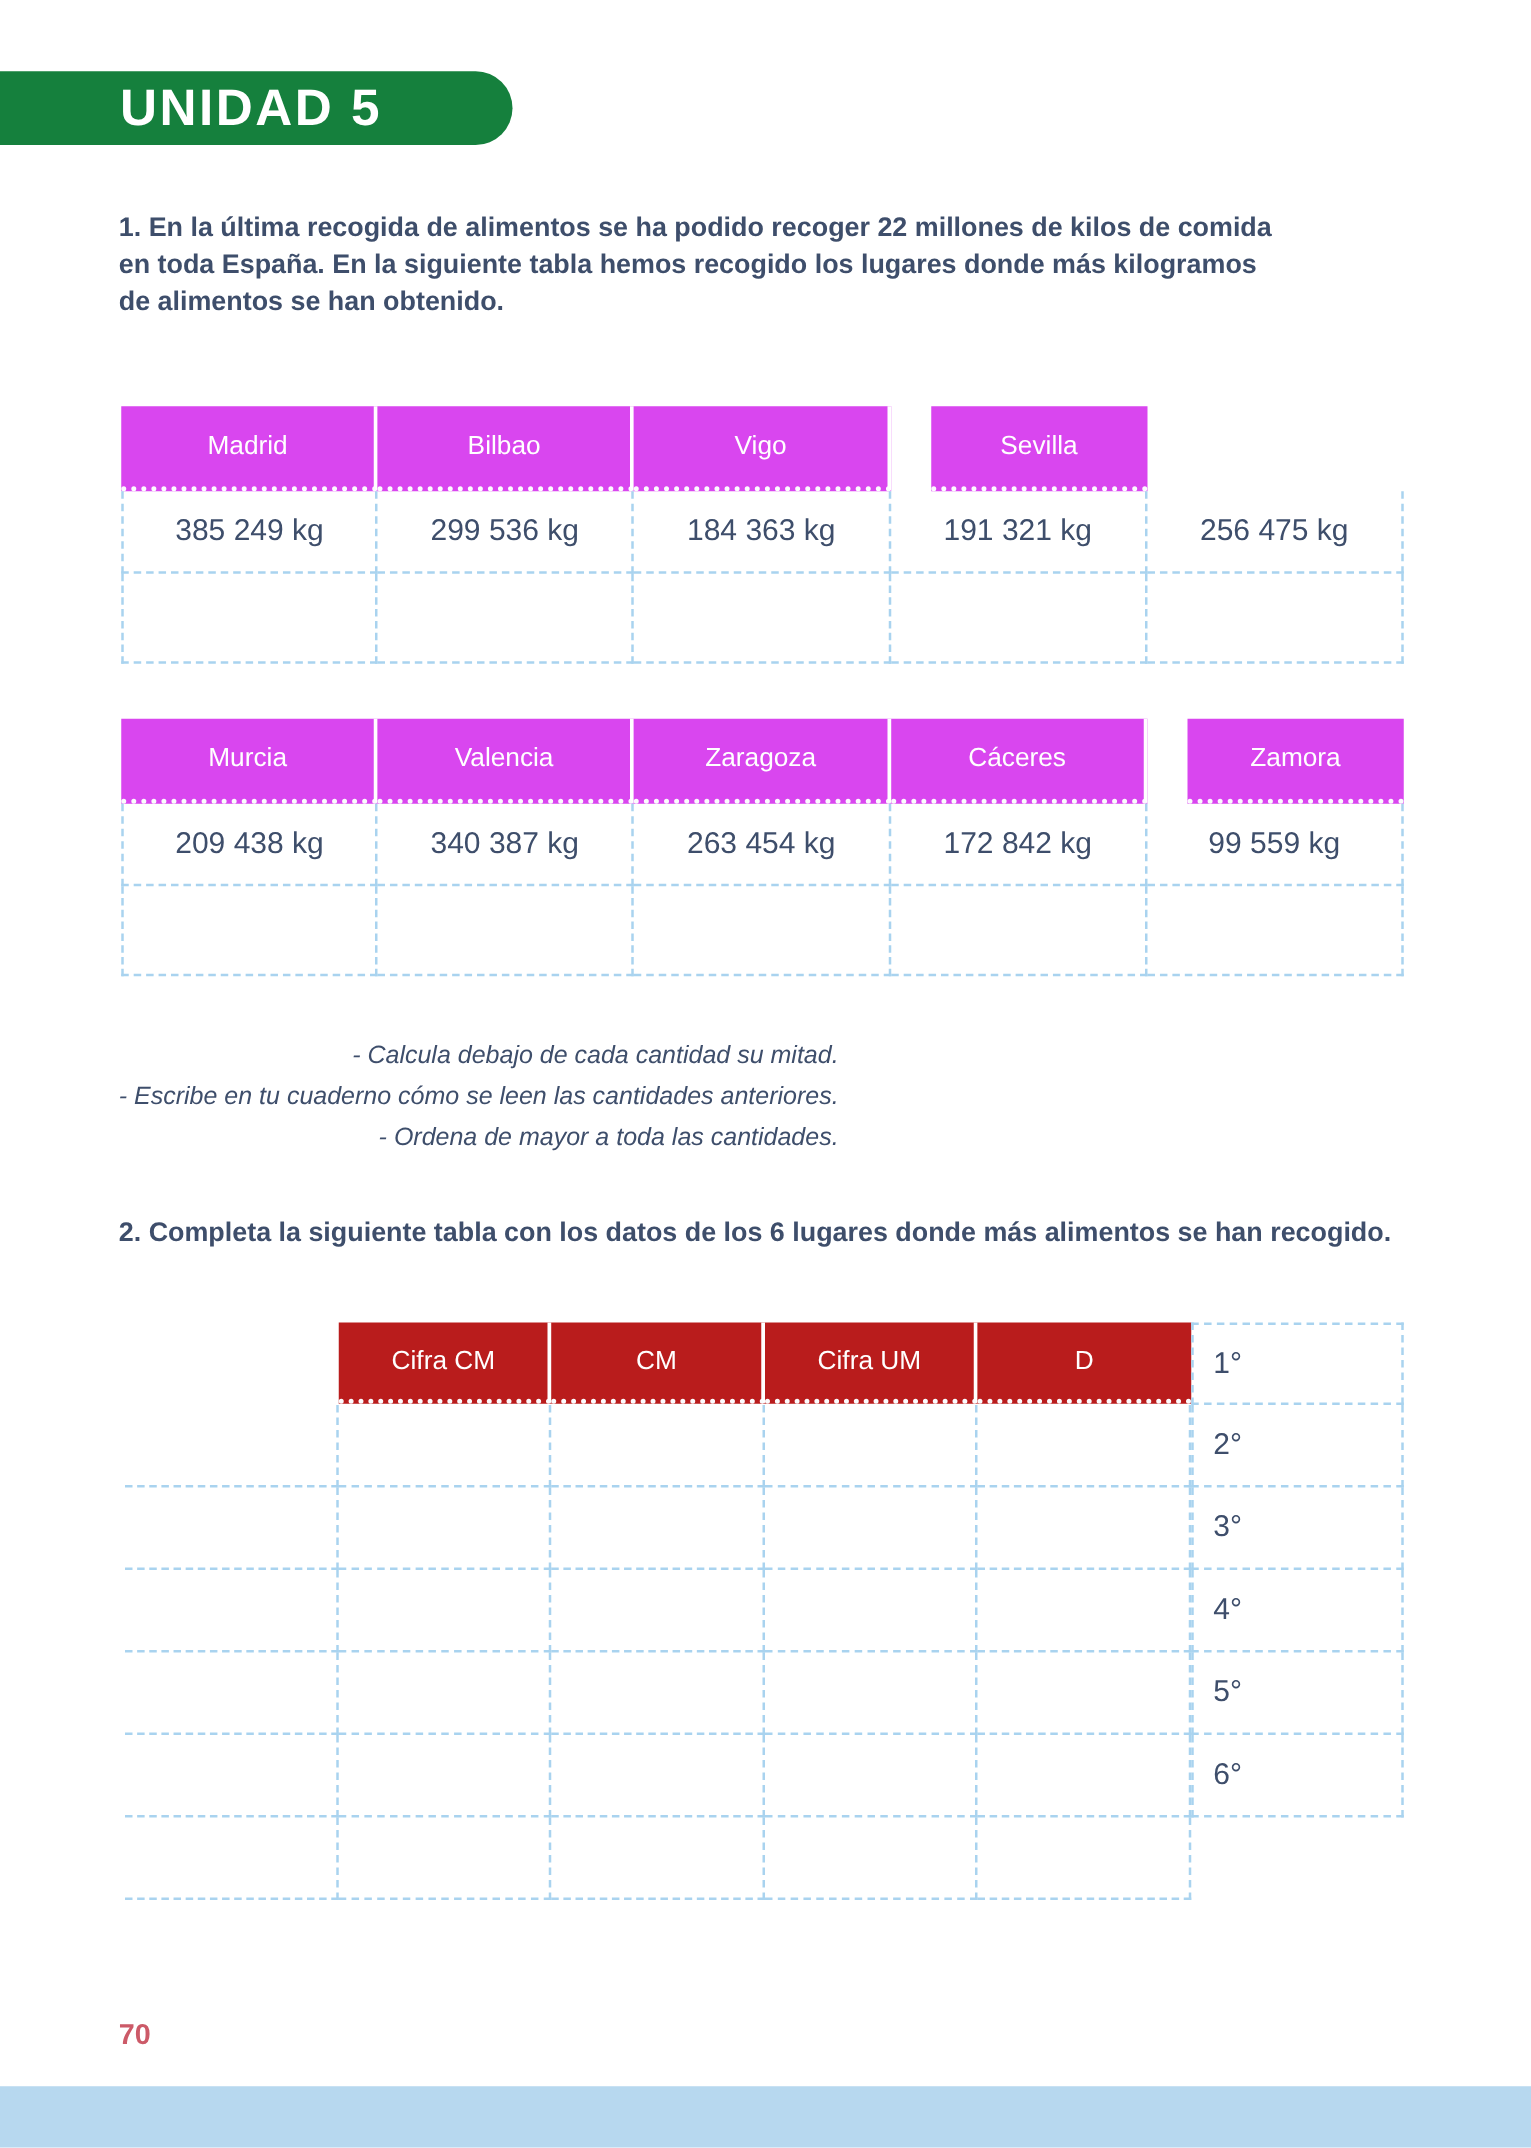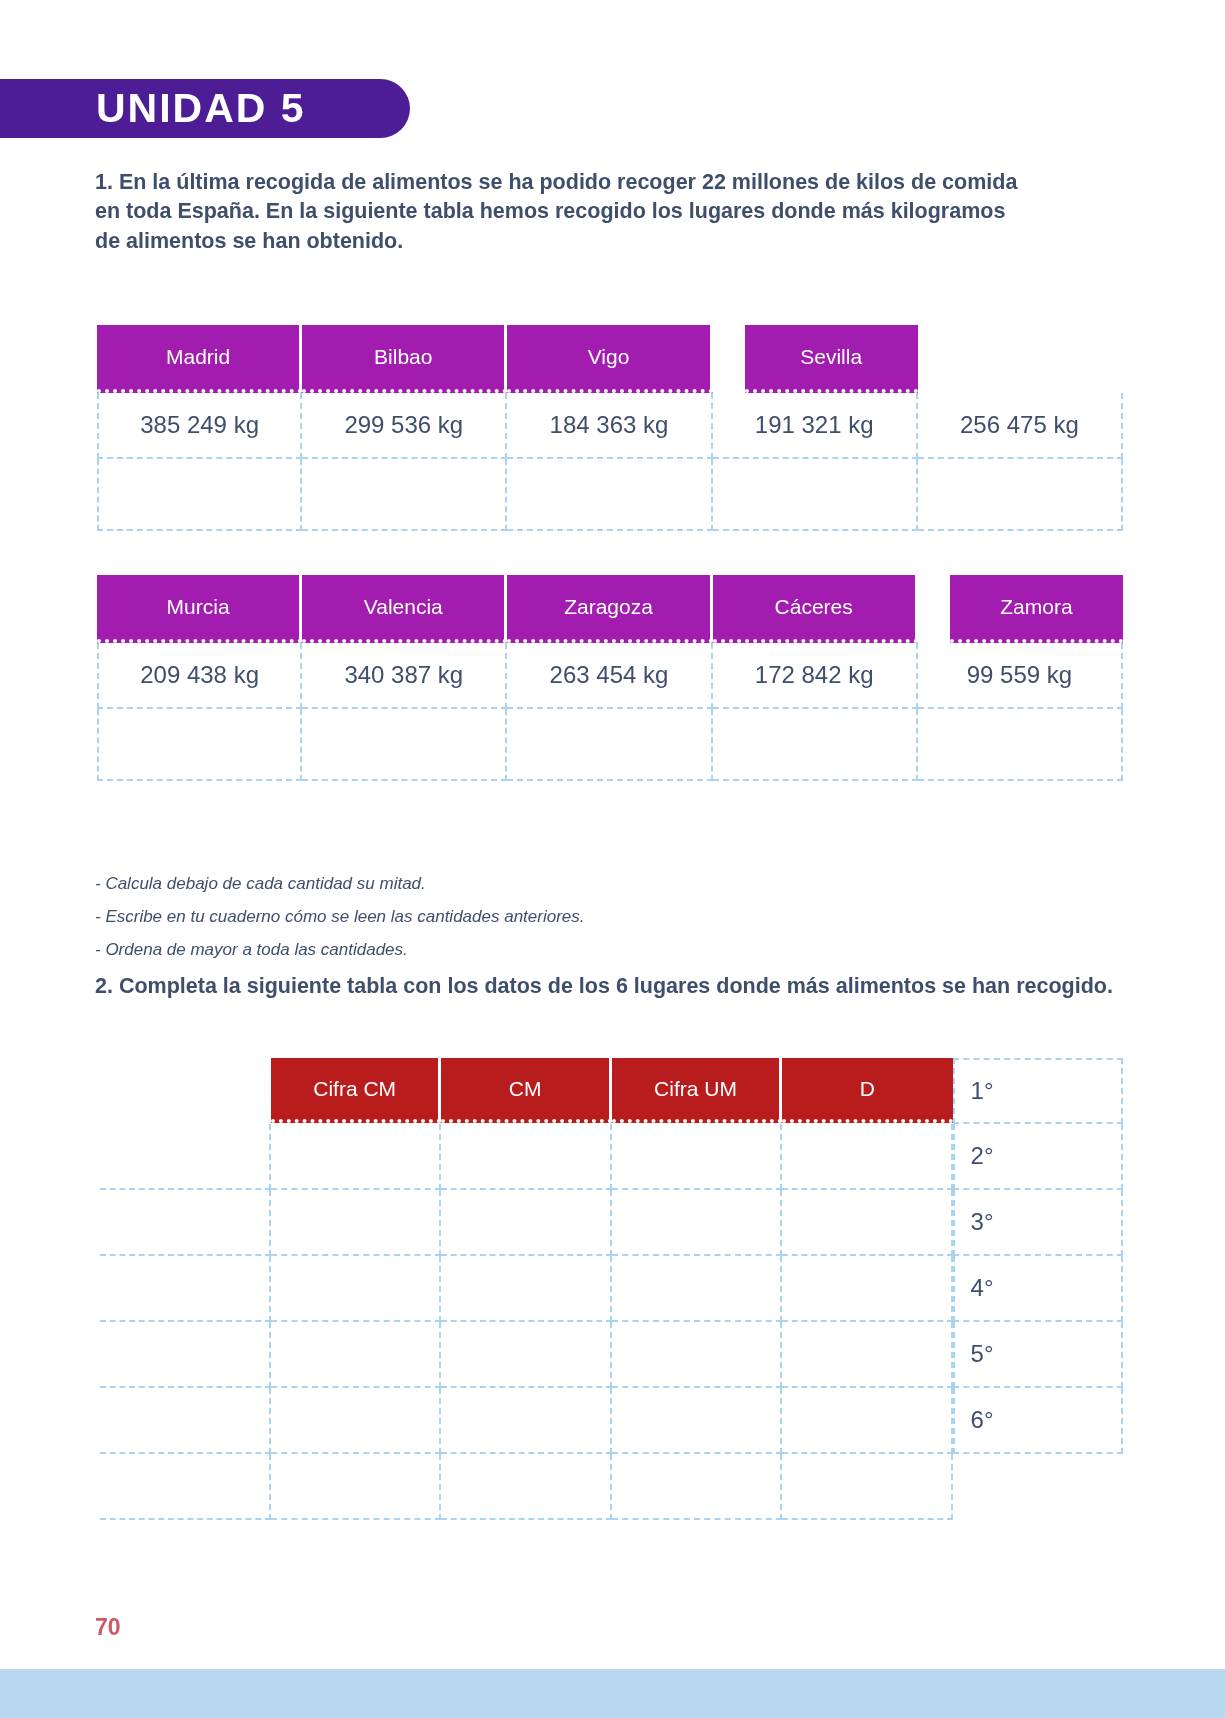--- a/index.html
+++ b/index.html
@@ -3,54 +3,54 @@
 <meta charset="utf-8">
 <style>
   html,body{margin:0;padding:0;}
   body{
     width:1225px;height:1718px;position:relative;background:#ffffff;
     font-family:"Liberation Sans",sans-serif;color:#3e4e6b;overflow:hidden;
   }
 
   
   .badge{
-    position:absolute;top:79px;left:0;width:410px;height:59px;
-    background:#4c1d95;border-radius:0 30px 30px 0;
+    position:absolute;top:57px;left:0;width:410px;height:59px;
+    background:#15803d;border-radius:0 30px 30px 0;
     display:flex;align-items:center;box-sizing:border-box;padding-left:96px;
   }
   .badge span{color:#ffffff;font-weight:bold;font-size:41px;letter-spacing:2px;}
 
   
   .stmt{position:absolute;left:95px;font-weight:bold;font-size:21.5px;line-height:1.37;}
   #ex1-statement{top:168px;width:940px;}
   #ex2-statement{top:972px;width:1050px;}
 
   
   .kgtable{position:absolute;left:97px;width:1026px;}
   #table1{top:325px;}
   #table2{top:575px;}
   .thead{display:grid;grid-template-columns:repeat(5,1fr);}
   .th{
-    height:64px;background:#a21caf;
+    height:64px;background:#d946ef;
     border-right:3px solid #ffffff;border-bottom:4px dotted #fbfbfd;
     display:flex;align-items:center;justify-content:center;
     color:#ffffff;font-size:21px;box-sizing:content-box;
   }
   .th:last-child{border-right:none;margin-left:32px;}
   .trow{display:grid;grid-template-columns:repeat(5,1fr);}
   .td{
     border-right:2px dashed #a9d3ef;border-bottom:2px dashed #a9d3ef;
     display:flex;align-items:center;justify-content:center;font-size:24px;
   }
   .trow .td:first-child{border-left:2px dashed #a9d3ef;}
   .values .td{height:64px;}
   .empty .td{height:70px;}
 
   
-  .bullets{position:absolute;left:95px;top:867px;font-style:italic;font-size:17px;line-height:33px;}
+  .bullets{position:absolute;left:95px;top:828px;font-style:italic;font-size:20px;line-height:33px;text-align:right;}
 
   
   .table3{
     position:absolute;left:100px;top:1058px;width:1023px;
     display:grid;grid-template-columns:171px repeat(5,1fr);
   }
   .corner{background:transparent;}
   .th3{
     height:61px;background:#b91c1c;
     border-right:3px solid #ffffff;border-bottom:4px dotted #fbfbfd;

